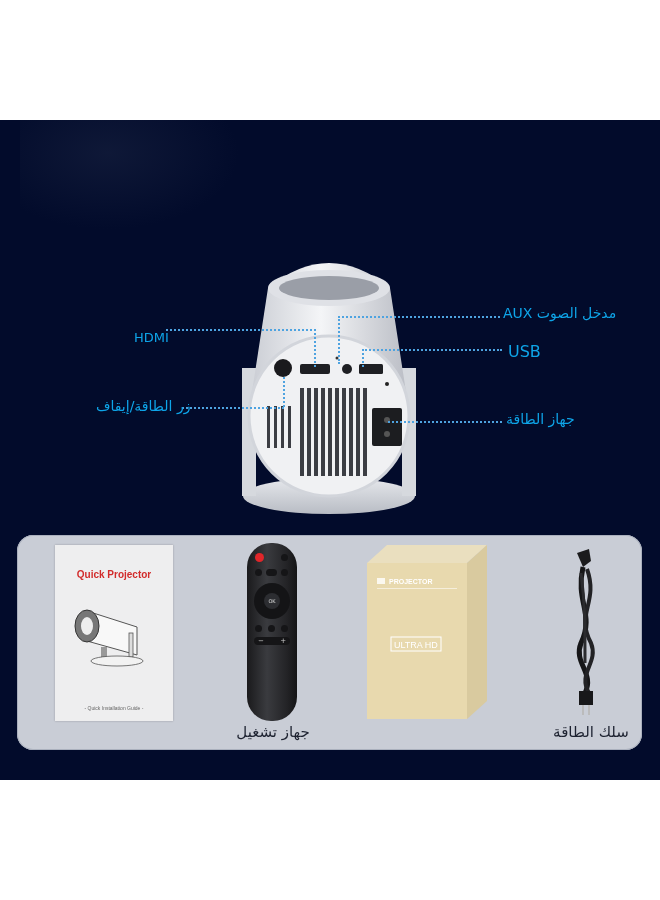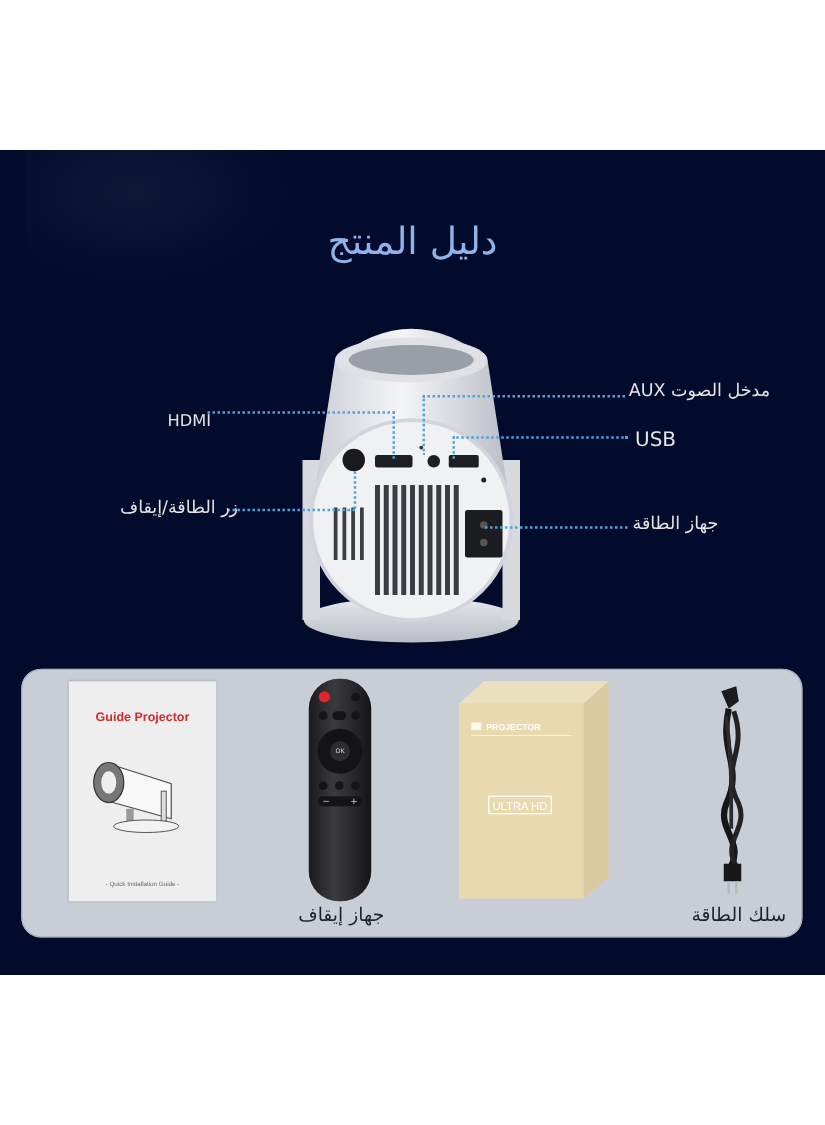--- a/index.html
+++ b/index.html
@@ -3,21 +3,21 @@
 <meta charset="utf-8">
 <style>
   html, body { margin:0; padding:0; }
   body { width:660px; height:900px; background:#ffffff; position:relative; overflow:hidden;
          font-family:"DejaVu Sans", sans-serif; }
   .panel { position:absolute; left:0; top:120px; width:660px; height:660px; background:#020b2b; }
   .glow { position:absolute; left:20px; top:0; width:220px; height:110px;
           background:radial-gradient(ellipse at 40% 30%, rgba(30,40,70,0.45), rgba(2,11,43,0) 70%); }
   .title { position:absolute; left:0; width:660px; top:56px; text-align:center; color:#8fb4ec;
            font-size:30px; direction:rtl; letter-spacing:0.5px; }
-  .label { position:absolute; color:#e5e5e5; font-size:13px; white-space:nowrap; }
+  .label { position:absolute; color:#0ea5e9; font-size:13px; white-space:nowrap; }
   .label.ar { direction:rtl; font-size:14px; }
   .dot-line { position:absolute; border-color:#4ea3e0; border-style:dotted; border-width:0; }
   .h { border-top-width:2px; height:0; }
   .v { border-left-width:2px; width:0; }
 
   
   .proj { position:absolute; left:238px; top:128px; width:182px; height:272px; }
   .card { position:absolute; left:17px; top:415px; width:625px; height:215px; background:#c9cdd6;
           border-radius:16px; box-shadow: inset 0 0 0 1px #aab0bd; }
   .item-label { position:absolute; top:188px; font-size:15px; color:#1d2230; direction:rtl; text-align:center; width:140px; }
@@ -29,21 +29,20 @@
   .remote { position:absolute; left:230px; top:8px; width:50px; height:178px; border-radius:24px;
             background:linear-gradient(90deg,#1a1a1c,#3a3b3f 40%,#232326 80%,#141416); }
   .box { position:absolute; left:350px; top:8px; width:120px; height:176px; }
   .cord { position:absolute; left:538px; top:8px; width:60px; height:180px; }
 </style>
 </head>
 <body>
 
 <div class="panel">
   <div class="glow"></div>
-  <div class="title">دليل المنتج</div>
 
   <svg class="proj" viewBox="0 0 182 272">
     <defs>
       <linearGradient id="body" x1="0" x2="1">
         <stop offset="0" stop-color="#c9ccd3"></stop>
           <stop offset=".45" stop-color="#f4f5f7"></stop>
           <stop offset="1" stop-color="#b9bcc4"></stop>
       </linearGradient>
       <linearGradient id="base" x1="0" x2="0" y1="0" y2="1">
         <stop offset="0" stop-color="#e6e8ec"></stop>
@@ -110,21 +109,21 @@
 
   <div class="label" style="left:134px;top:200px;margin-top:10px;">HDMI</div>
   <div class="label ar" style="left:96px;top:278px;">زر الطاقة/إيقاف</div>
   <div class="label ar" style="left:503px;top:185px;">مدخل الصوت AUX</div>
   <div class="label" style="left:508px;top:222px;font-size:16px;">USB</div>
   <div class="label ar" style="left:506px;top:291px;">جهاز الطاقة</div>
 
   <div class="card">
 
     <div class="manual">
-      <div class="mt">Guide Projector</div>
+      <div class="mt">Quick Projector</div>
       <svg style="position:absolute;left:18px;top:52px" width="82" height="72" viewBox="0 0 82 72">
         <path d="M14 14 L64 30 L64 58 L14 44 Z" fill="#f8f8f8" stroke="#555" stroke-width="1"></path>
         <ellipse cx="14" cy="29" rx="12" ry="16" fill="#777" stroke="#333"></ellipse>
         <ellipse cx="14" cy="29" rx="6" ry="9" fill="#eee"></ellipse>
         <rect x="56" y="36" width="4" height="24" fill="#ddd" stroke="#555" stroke-width=".8"></rect>
         <rect x="28" y="50" width="6" height="12" fill="#999"></rect>
         <ellipse cx="44" cy="64" rx="26" ry="5" fill="#f2f2f2" stroke="#555" stroke-width=".8"></ellipse>
       </svg>
       <div class="mg">- Quick Installation Guide -</div>
     </div>
@@ -161,16 +160,16 @@
     <svg class="cord" viewBox="0 0 60 180">
       <path d="M22 10 L34 6 L36 18 L28 24 Z" fill="#1b1b1d"></path>
       <path d="M28 24 C20 60, 40 70, 26 100 C18 120, 40 130, 30 150" stroke="#161618" stroke-width="5" fill="none"></path>
       <path d="M32 26 C44 60, 20 70, 36 100 C44 120, 22 130, 34 150" stroke="#222225" stroke-width="4" fill="none"></path>
       <path d="M26 30 C30 60, 30 80, 30 120" stroke="#2b2b2e" stroke-width="3" fill="none"></path>
       <rect x="24" y="148" width="14" height="14" fill="#18181a"></rect>
       <rect x="27" y="162" width="2" height="10" fill="#bbb"></rect>
         <rect x="33" y="162" width="2" height="10" fill="#bbb"></rect>
     </svg>
 
-    <div class="item-label" style="left:186px;">جهاز إيقاف</div>
+    <div class="item-label" style="left:186px;">جهاز تشغيل</div>
     <div class="item-label" style="left:504px;">سلك الطاقة</div>
   </div>
 </div>
 
 </body></html>

